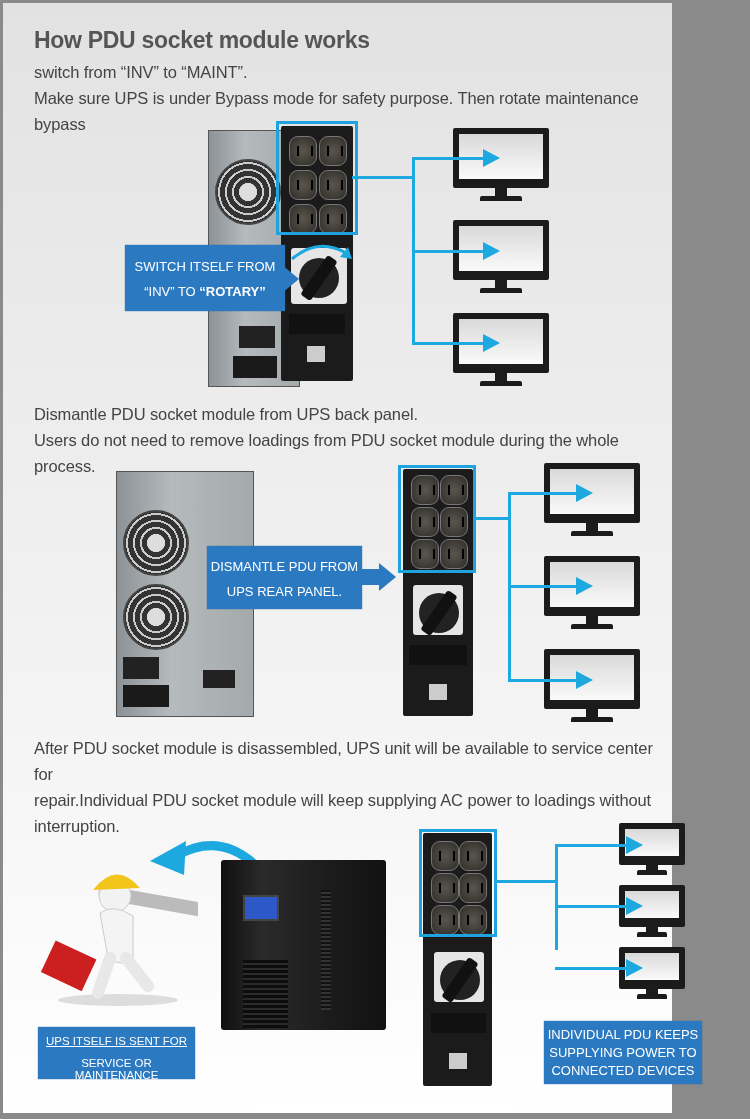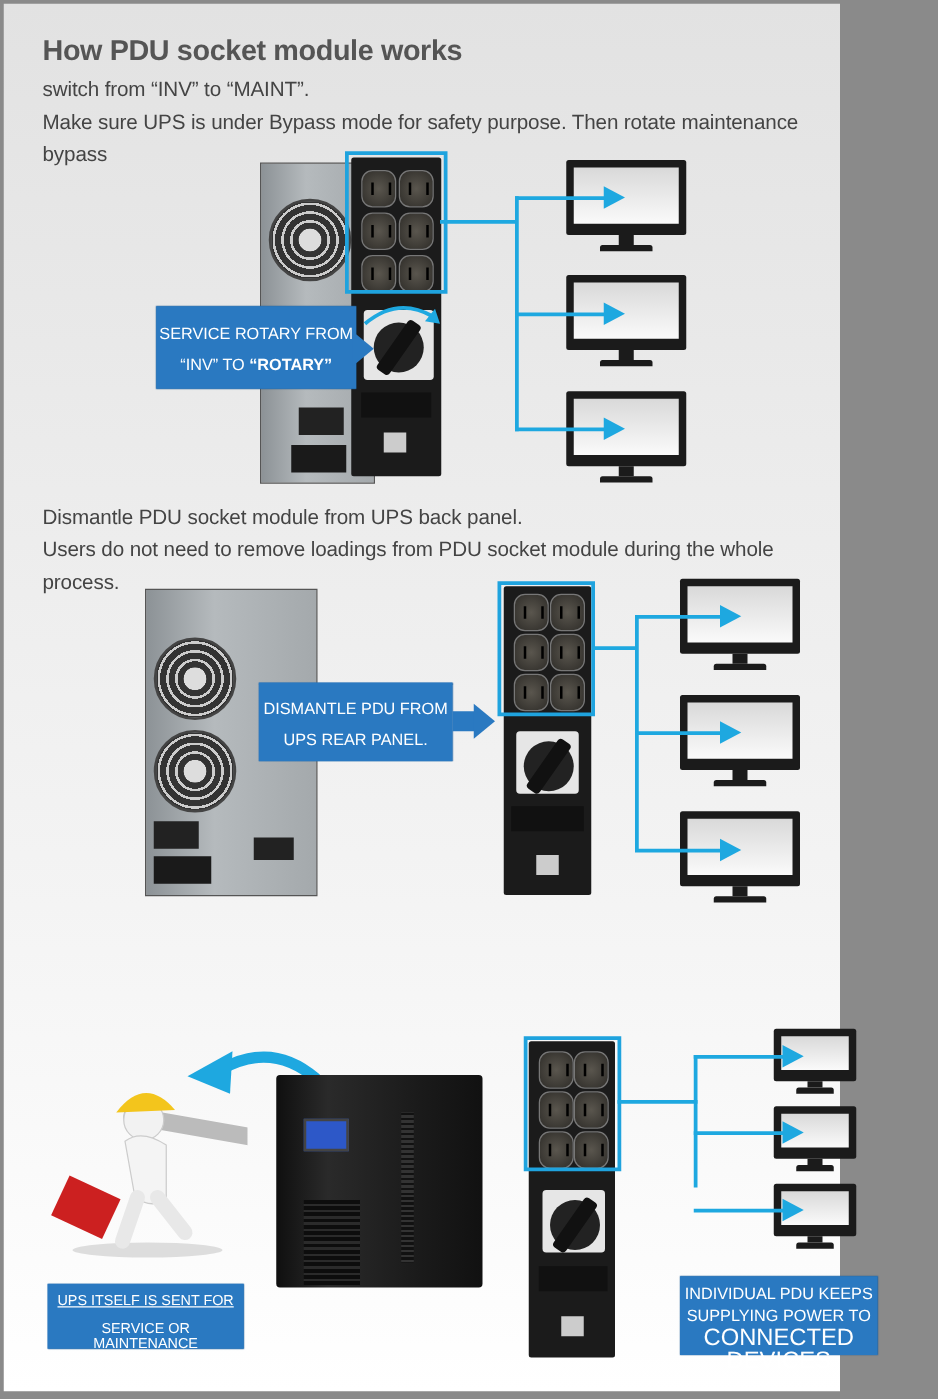--- a/index.html
+++ b/index.html
@@ -61,21 +61,21 @@
     <div class="abs" style="left:26px;top:220px;width:18px;height:16px;background:#ccc;"></div>
   </div>
   <div class="sel-box" style="left:273px;top:118px;width:76px;height:108px;"></div>
 
   <svg class="abs" style="left:283px;top:236px;" width="68" height="24">
     <path d="M6 20 Q32 -2 60 14" stroke="#1ea8e0" stroke-width="3" fill="none"></path>
     <polygon points="62,8 66,20 54,18" fill="#1ea8e0"></polygon>
   </svg>
 
   <div class="abs callout" style="left:122px;top:242px;width:160px;height:66px;">
-    <div style="font-size:13px;margin-top:14px;">SERVICE ROTARY FROM</div>
+    <div style="font-size:13px;margin-top:14px;">SWITCH ITSELF FROM</div>
     <div style="font-size:13px;margin-top:10px;"><span>“INV” TO </span><b>“ROTARY”</b></div>
   </div>
   <div class="monitor" style="left: 450px; top: 125px; width: 96px; height: 80px;">
       <div class="scr" style="height:60px">
         <i></i>
       </div>
       <div class="neck" style="left:42px;top:60px;width:12px;height:8px"></div>
       <div class="foot" style="left:26.88px;top:68px;width:42.24px;height:5px"></div>
     </div>
     <div class="monitor" style="left: 450px; top: 217px; width: 96px; height: 80px;">
@@ -184,20 +184,25 @@
 
   <div class="line" style="left:471px;top:514px;width:36px;height:3px;"></div>
   <div class="line" style="left:505px;top:489px;width:3px;height:188px;"></div>
   <div class="line" style="left:505px;top:489px;width:70px;height:3px;"></div>
   <div class="line" style="left:505px;top:582px;width:70px;height:3px;"></div>
   <div class="line" style="left:505px;top:676px;width:70px;height:3px;"></div>
   <div class="tri" style="left:573px;top:481px;"></div>
   <div class="tri" style="left:573px;top:574px;"></div>
   <div class="tri" style="left:573px;top:668px;"></div>
 
+  <div class="abs para" style="top:732px;">
+    <div>After PDU socket module is disassembled, UPS unit will be available to service center for</div>
+    <div>repair.Individual PDU socket module will keep supplying AC power to loadings without</div>
+    <div>interruption.</div>
+  </div>
 
   <svg class="abs" style="left:145px;top:830px;" width="110" height="45">
     <path d="M105 30 Q70 0 30 22" stroke="#1ea8e0" stroke-width="9" fill="none"></path>
     <polygon points="2,28 38,8 36,42" fill="#1ea8e0"></polygon>
   </svg>
 
   <svg class="abs" style="left:35px;top:855px;" width="160" height="150">
     <ellipse cx="80" cy="142" rx="60" ry="6" fill="#ddd"></ellipse>
     <rect x="60" y="30" width="120" height="14" rx="6" fill="#bbb" transform="rotate(10 80 40)"></rect>
     <circle cx="77" cy="38" r="16" fill="#f2f2f2" stroke="#ccc"></circle>
@@ -238,15 +243,15 @@
   <div class="line" style="left:552px;top:841px;width:74px;height:3px;"></div>
   <div class="line" style="left:552px;top:902px;width:74px;height:3px;"></div>
   <div class="line" style="left:552px;top:964px;width:74px;height:3px;"></div>
   <div class="tri" style="left:623px;top:833px;"></div>
   <div class="tri" style="left:623px;top:894px;"></div>
   <div class="tri" style="left:623px;top:956px;"></div>
 
   <div class="abs callout" style="left:541px;top:1018px;width:158px;height:63px;">
     <div style="font-size:13px;margin-top:5px;line-height:18px;">INDIVIDUAL PDU KEEPS</div>
     <div style="font-size:13px;line-height:18px;">SUPPLYING POWER TO</div>
-    <div style="font-size:19px;line-height:18px;">CONNECTED DEVICES</div>
+    <div style="font-size:13px;line-height:18px;">CONNECTED DEVICES</div>
   </div>
 </div>
 
 </body></html>

